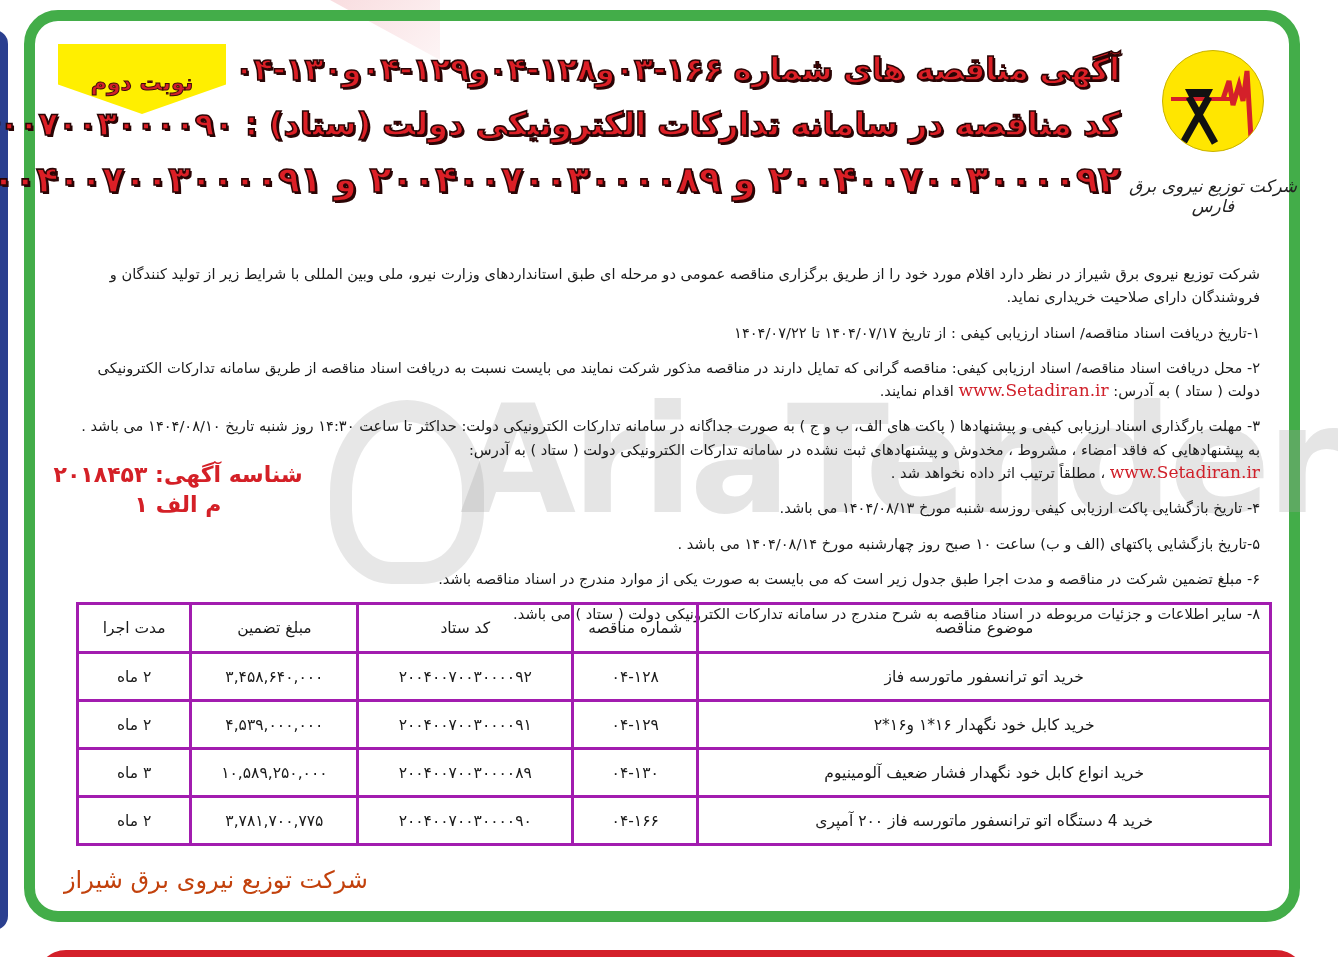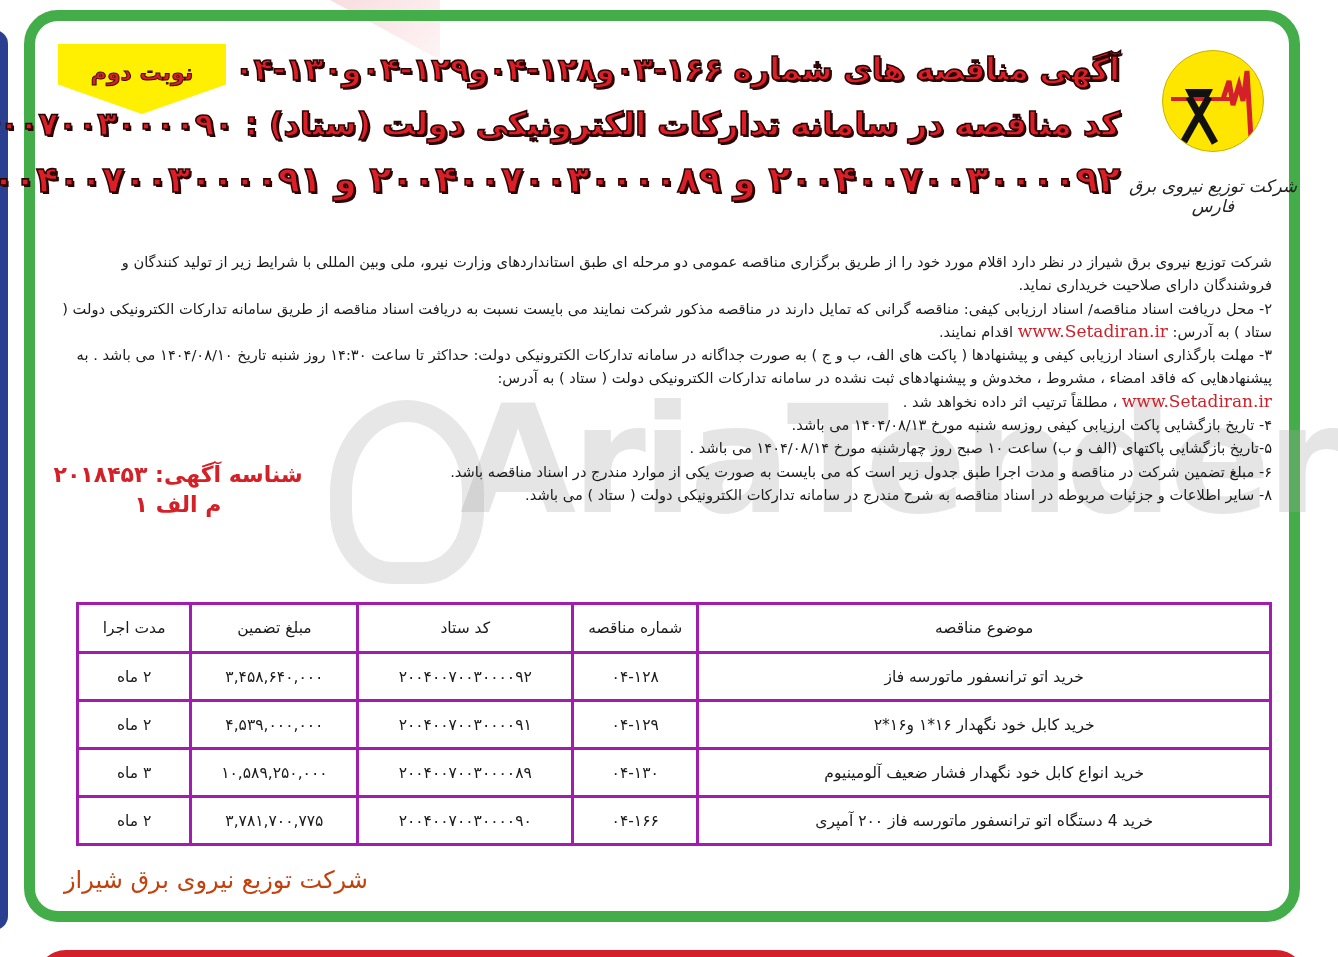--- a/index.html
+++ b/index.html
@@ -22,21 +22,21 @@
     border:11px solid #43ad49; border-radius:34px; box-sizing:border-box;
   }
   .bottom-red {
     position:absolute; left:36px; top:950px; width:1270px; height:30px;
     background:#d4202a; border-radius:30px 30px 0 0;
   }
   .badge {
     position:absolute; left:58px; top:44px; width:168px; height:70px;
     background:#ffef00;
     clip-path:polygon(0 0,100% 0,100% 58%,50% 100%,0 58%);
-    display:flex; justify-content:center; padding-top:16px; box-sizing:border-box;
+    display:flex; justify-content:center; padding-top:26px; box-sizing:border-box;
   }
   .badge span {
     font-family:"DejaVu Sans", sans-serif; font-weight:bold; font-size:22px;
     color:#d4202a; -webkit-text-stroke:1px #3a0a0a;
   }
   .logo-wrap {
     position:absolute; left:1118px; top:40px; width:190px; height:160px;
     text-align:center;
   }
   .logo-circle {
@@ -58,21 +58,21 @@
     line-height:55px; white-space:nowrap; letter-spacing:-0.5px;
   }
   .headline .l1 { font-size:31px; }
   .headline .l2 { font-size:32px; }
   .headline .l3 { font-size:36px; }
   .body-text {
     position:absolute; left:62px; top:250px; width:1210px;
     direction:rtl; text-align:right; font-family:"DejaVu Sans", sans-serif;
     font-size:14.6px; line-height:23.3px; color:#1a1a1a;
   }
-  .body-text p { margin:0; }
+  .body-text p { margin:12px; }
   .link { color:#d0202a; font-family:"DejaVu Serif", serif; font-size:17px; }
   .ad-id {
     position:absolute; left:48px; top:460px; width:260px;
     direction:rtl; text-align:center; color:#d42027;
     font-family:"DejaVu Sans", sans-serif; font-weight:bold; font-size:22px; line-height:30px;
   }
   .watermark {
     position:absolute; left:320px; top:370px; width:600px; height:210px;
     color:rgba(160,160,160,0.28); font-family:"DejaVu Sans", sans-serif;
     font-weight:bold; font-size:150px; line-height:180px; pointer-events:none;
@@ -127,20 +127,21 @@
   <div class="logo-caption">شرکت توزیع نیروی برق فارس</div>
 </div>
 
 <div class="watermark">
   <div class="circle"></div>
   <span style="position:absolute;left:140px;top:0;">AriaTender</span>
 </div>
 
 <div class="body-text">
   <p>شرکت توزیع نیروی برق شیراز در نظر دارد اقلام مورد خود را از طریق برگزاری مناقصه عمومی دو مرحله ای طبق استانداردهای وزارت نیرو، ملی وبین المللی با شرایط زیر از تولید کنندگان و فروشندگان دارای صلاحیت خریداری نماید.</p>
+  <p>۱-تاریخ دریافت اسناد مناقصه/ اسناد ارزیابی کیفی : از تاریخ ۱۴۰۴/۰۷/۱۷ تا ۱۴۰۴/۰۷/۲۲</p>
   <p>
     <span>۲- محل دریافت اسناد مناقصه/ اسناد ارزیابی کیفی: مناقصه گرانی که تمایل دارند در مناقصه مذکور شرکت نمایند می بایست نسبت به دریافت اسناد مناقصه از طریق سامانه تدارکات الکترونیکی دولت ( ستاد ) به آدرس:</span>
     <span class="link">www.Setadiran.ir</span>
     <span>اقدام نمایند.</span>
   </p>
   <p>
     <span>۳- مهلت بارگذاری اسناد ارزیابی کیفی و پیشنهادها ( پاکت های الف، ب و ج ) به صورت جداگانه در سامانه تدارکات الکترونیکی دولت: حداکثر تا ساعت ۱۴:۳۰ روز شنبه تاریخ ۱۴۰۴/۰۸/۱۰ می باشد . به پیشنهادهایی که فاقد امضاء ، مشروط ، مخدوش و پیشنهادهای ثبت نشده در سامانه تدارکات الکترونیکی دولت ( ستاد ) به آدرس:</span><br>
     <span class="link">www.Setadiran.ir</span>
     <span>، مطلقاً ترتیب اثر داده نخواهد شد .</span>
   </p>

